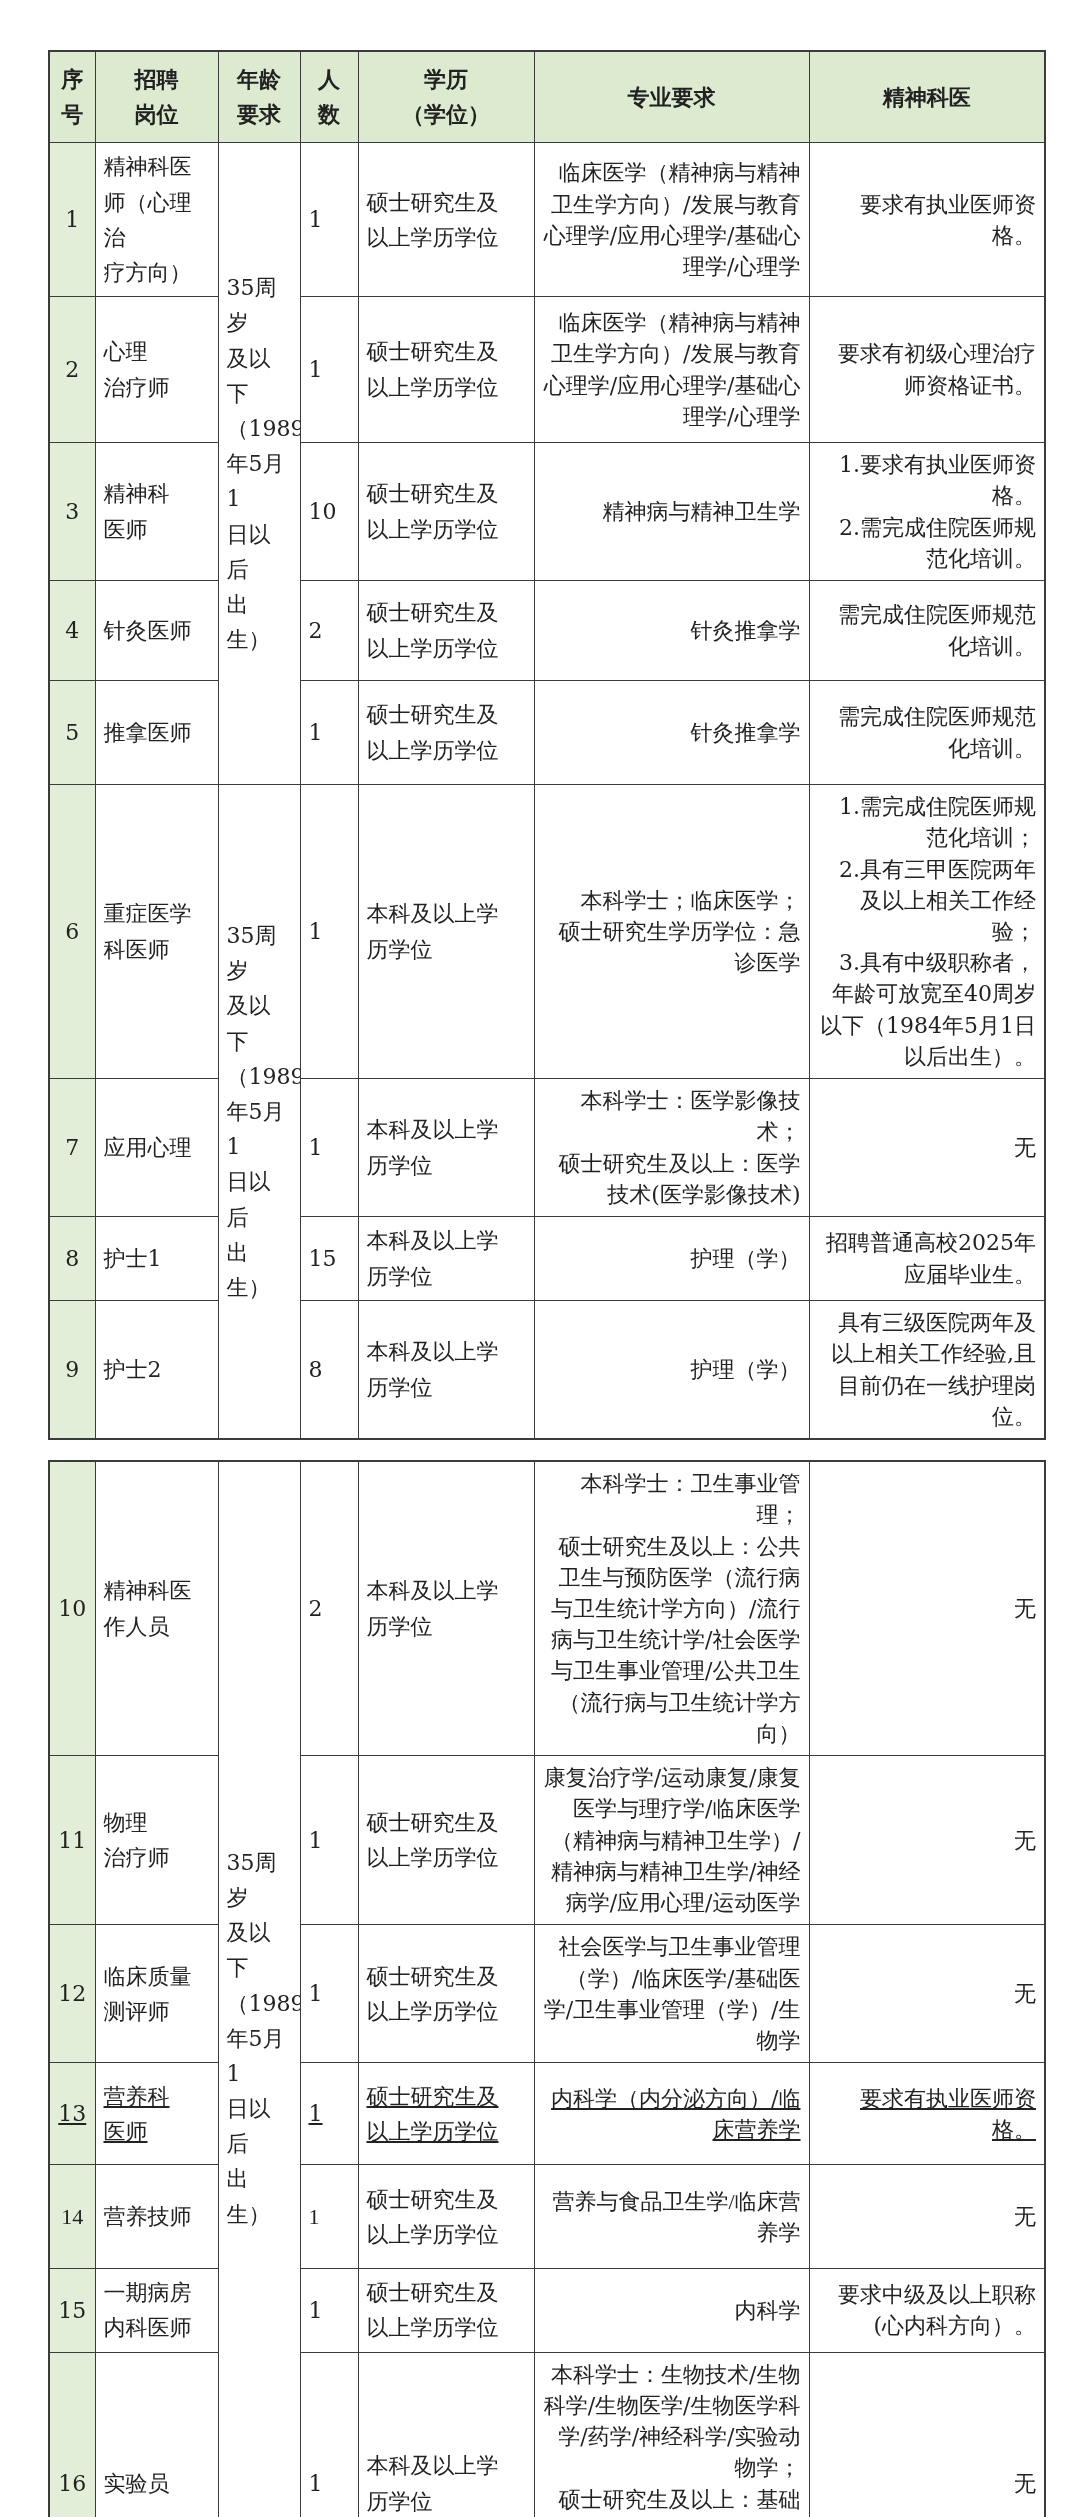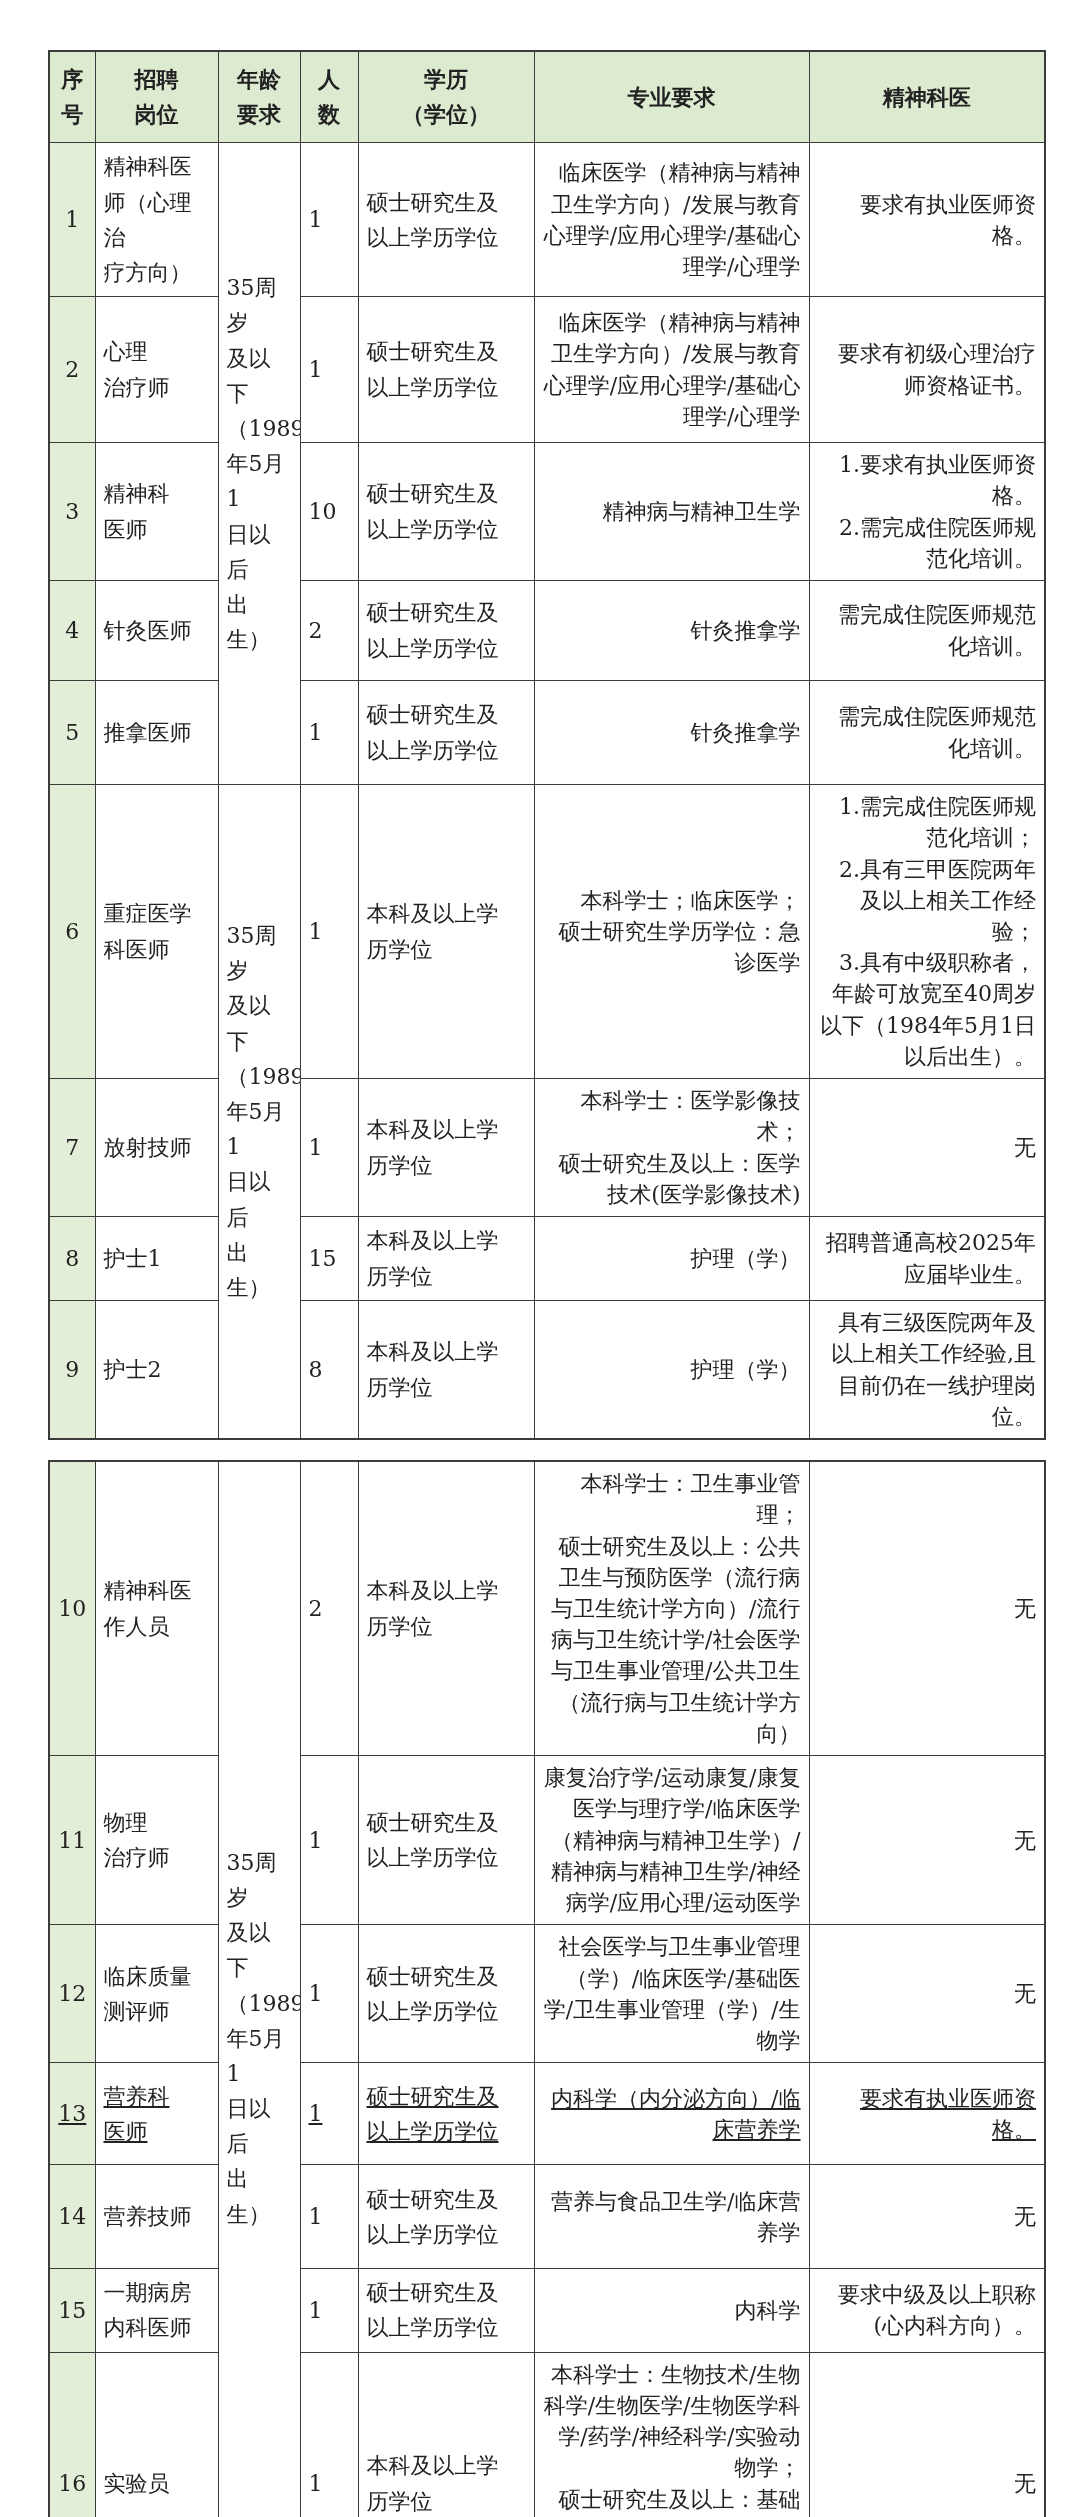--- a/index.html
+++ b/index.html
@@ -156,21 +156,21 @@
           <td class="c-center">本科及以上学
 历学位</td>
           <td class="c-left">本科学士；临床医学；
 硕士研究生学历学位：急诊医学</td>
           <td class="c-left">1.需完成住院医师规范化培训；
 2.具有三甲医院两年及以上相关工作经验；
 3.具有中级职称者，年龄可放宽至40周岁以下（1984年5月1日以后出生）。</td>
         </tr>
         <tr style="height: 96px;">
           <td class="c-no">7</td>
-          <td class="c-center">放射技师</td>
+          <td class="c-center">应用心理</td>
           <td class="c-center">1</td>
           <td class="c-center">本科及以上学
 历学位</td>
           <td class="c-left">本科学士：医学影像技术；
 硕士研究生及以上：医学技术(医学影像技术)</td>
           <td class="c-left">无</td>
         </tr>
         <tr style="height: 84px;">
           <td class="c-no">8</td>
           <td class="c-center">护士1</td>
@@ -243,21 +243,21 @@
         <tr style="height: 102px; text-decoration: underline;">
           <td class="c-no">13</td>
           <td class="c-center">营养科
 医师</td>
           <td class="c-center">1</td>
           <td class="c-center">硕士研究生及
 以上学历学位</td>
           <td class="c-left">内科学（内分泌方向）/临床营养学</td>
           <td class="c-left">要求有执业医师资格。</td>
         </tr>
-        <tr style="height: 104px;">
+        <tr style="height: 104px; font-family: Liberation Serif, serif;">
           <td class="c-no">14</td>
           <td class="c-center">营养技师</td>
           <td class="c-center">1</td>
           <td class="c-center">硕士研究生及
 以上学历学位</td>
           <td class="c-left">营养与食品卫生学/临床营养学</td>
           <td class="c-left">无</td>
         </tr>
         <tr style="height: 72px;">
           <td class="c-no">15</td>

